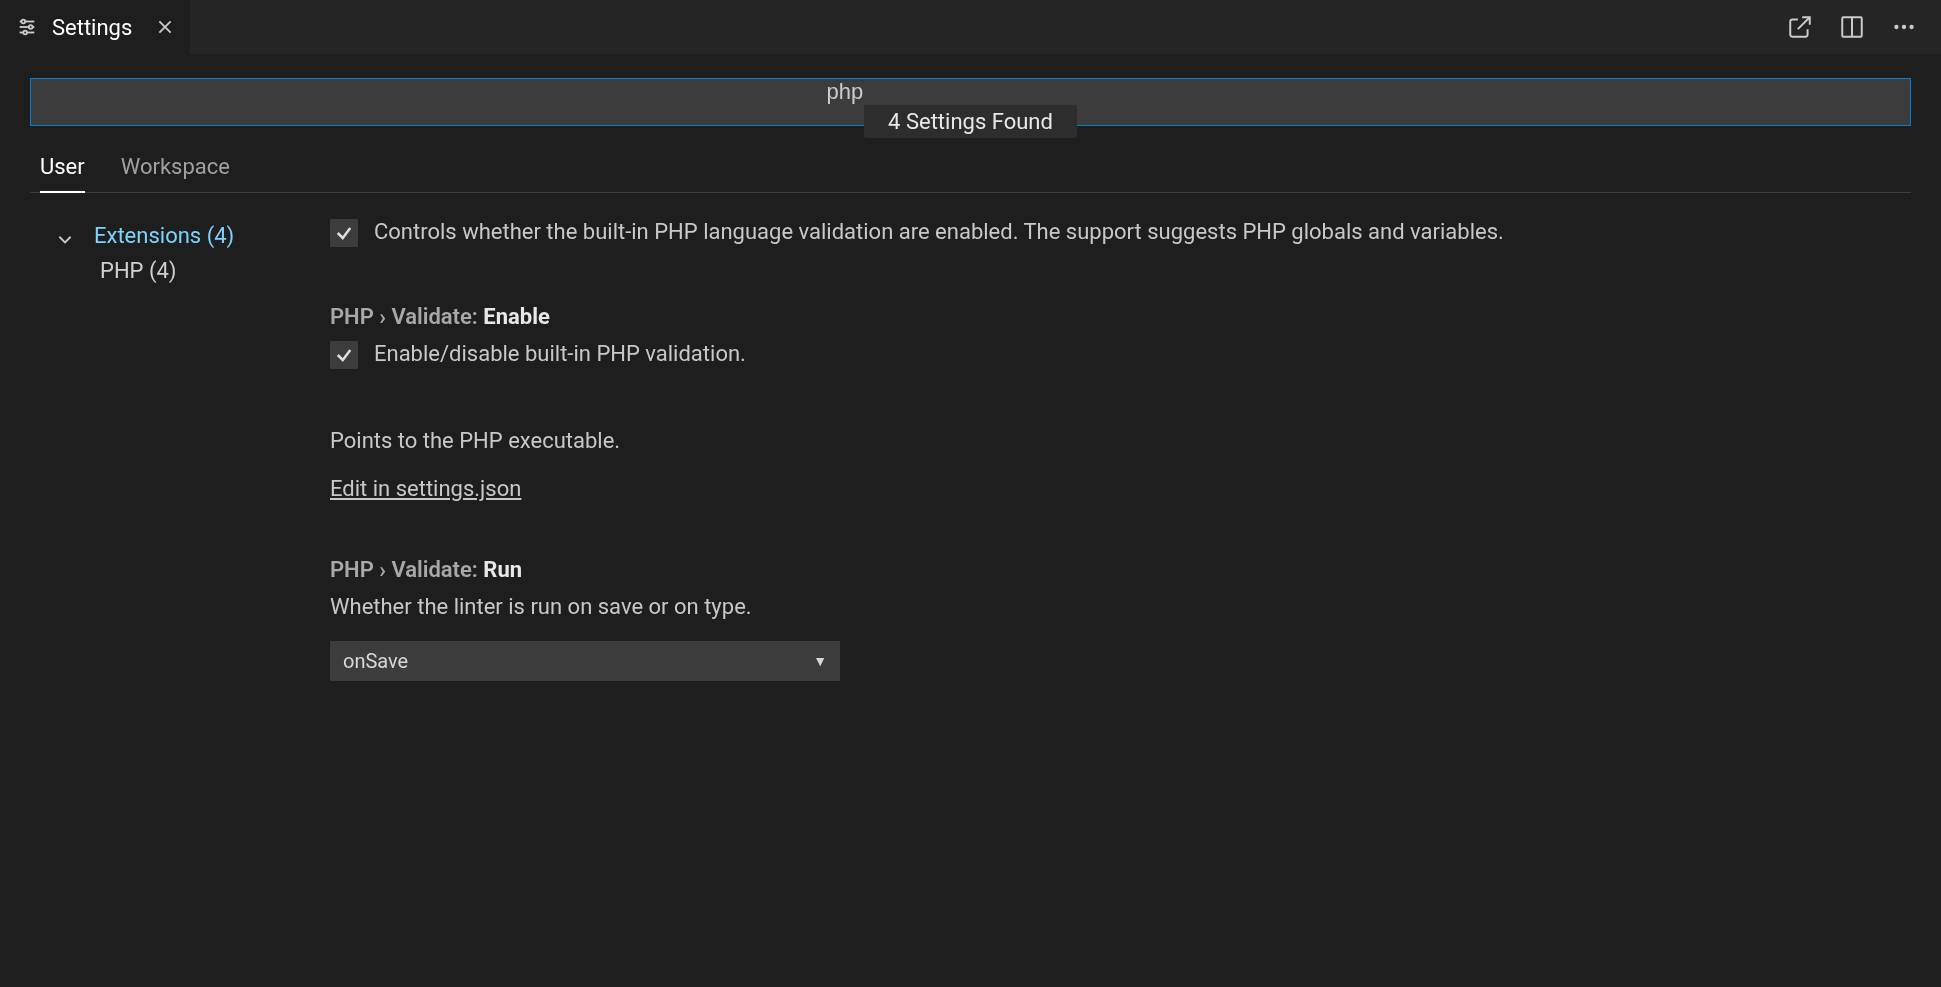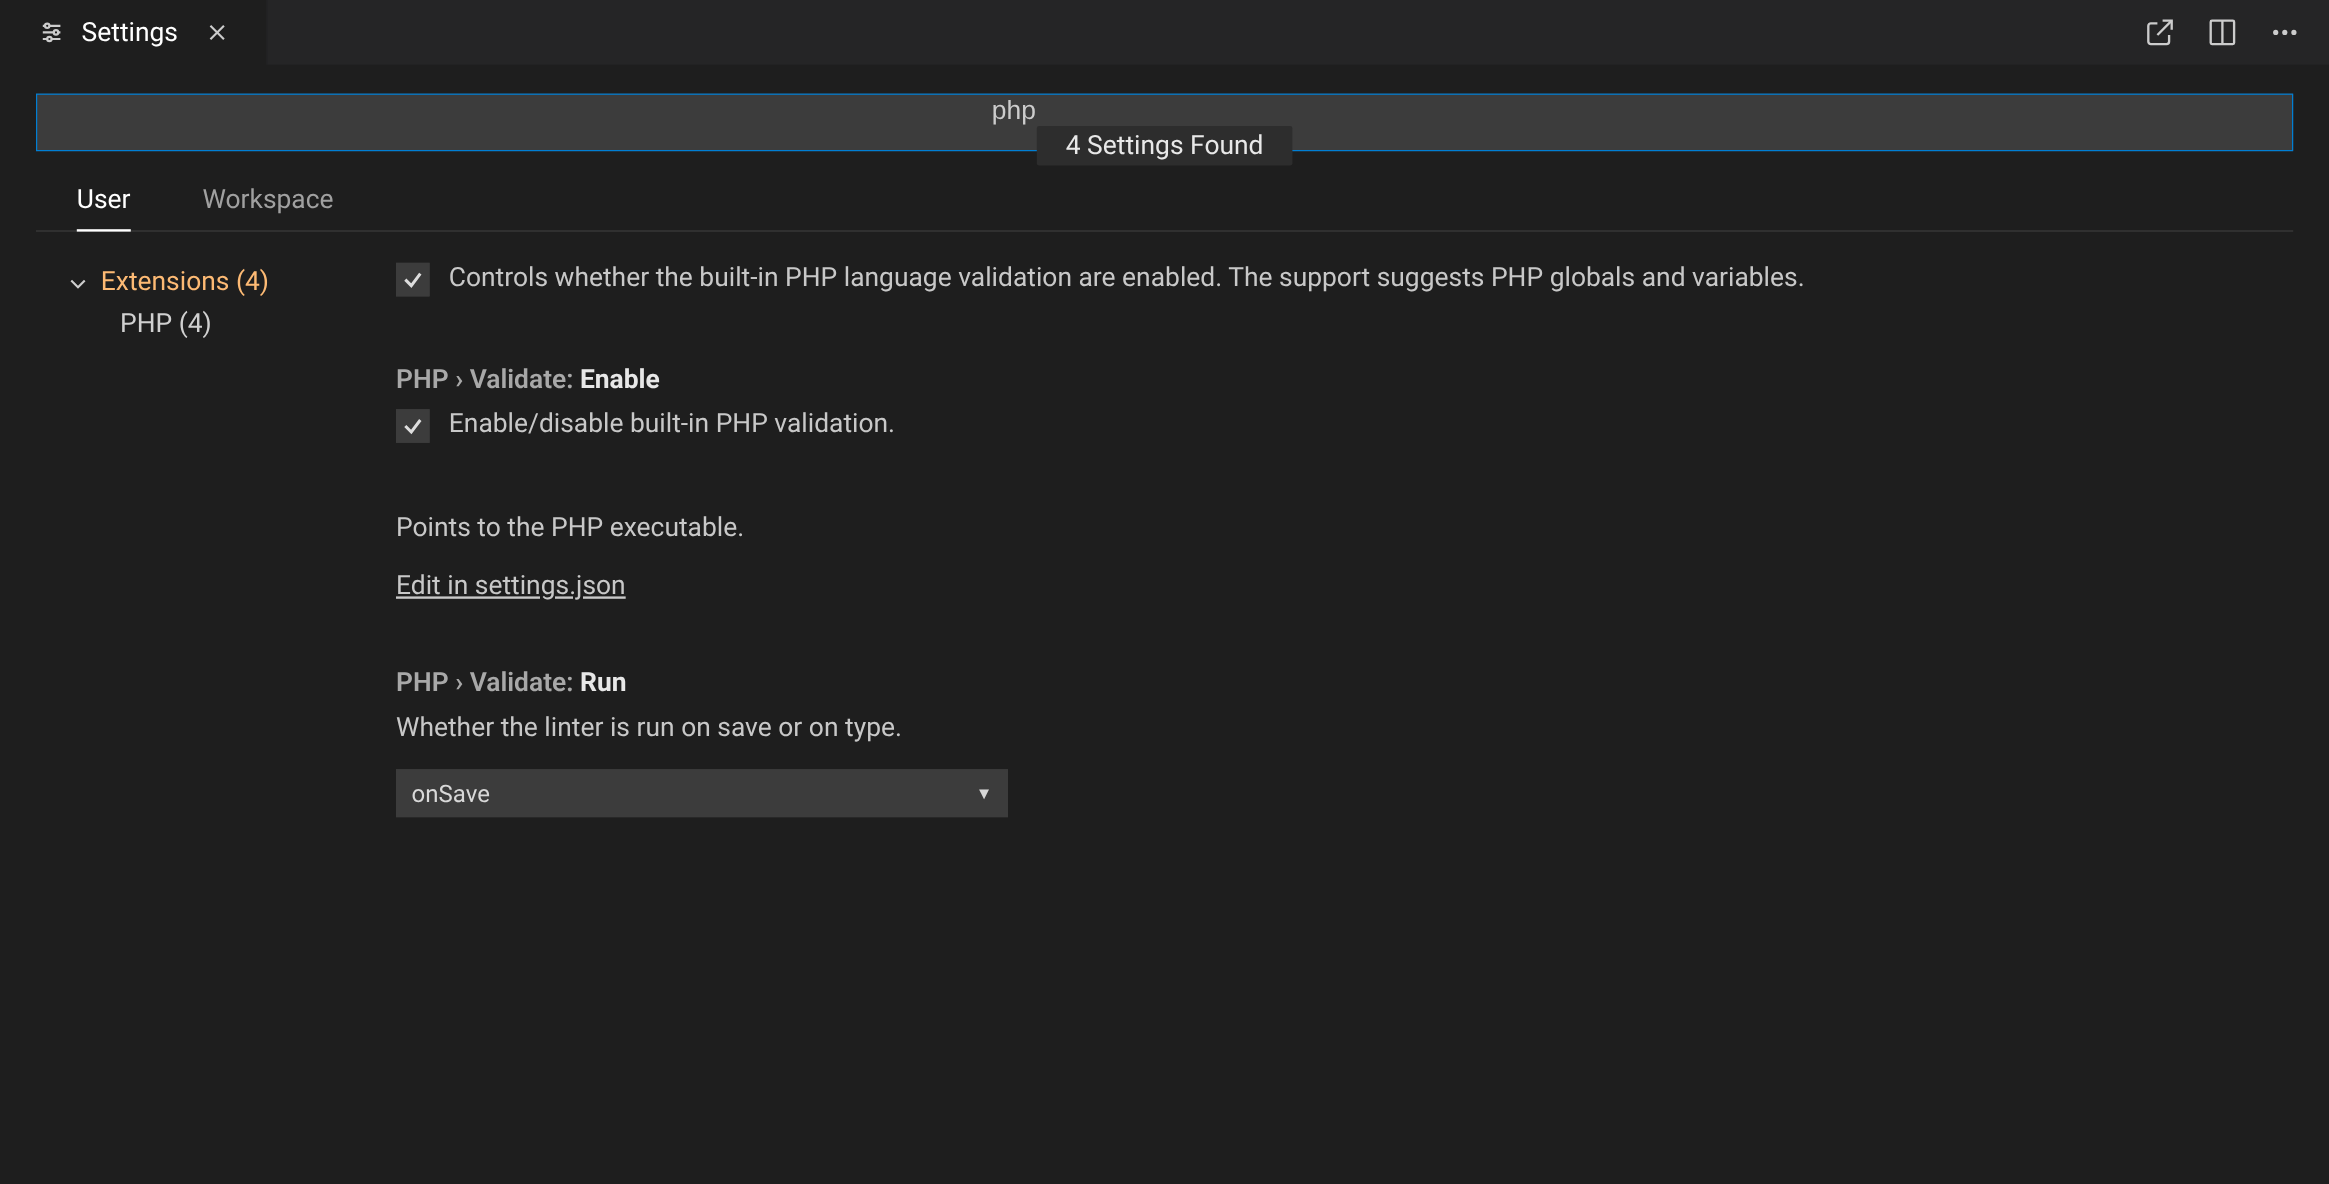--- a/index.html
+++ b/index.html
@@ -19,21 +19,21 @@
     display: flex;
     align-items: stretch;
     background: #252526;
     height: 54px;
   }
   .tab {
     display: flex;
     align-items: center;
     gap: 14px;
     background: #1e1e1e;
-    padding: 0 32px;
+    padding: 0 16px;
     border-right: 1px solid #252526;
     color: #ffffff;
     font-size: 22px;
   }
   .tab .icon { width: 22px; height: 22px; display:flex; align-items:center; justify-content:center; }
   .tab .close-icon { width:18px; height:18px; display:flex; align-items:center; justify-content:center; color:#cccccc; margin-left: 10px; }
   .tabbar-spacer { flex: 1; }
   .tabbar-actions { display:flex; align-items:center; gap: 26px; padding: 0 24px; }
   .tabbar-actions .act { width:26px; height:26px; display:flex; align-items:center; justify-content:center; color:#cccccc; }
 
@@ -73,43 +73,42 @@
     display:flex;
     gap: 36px;
     padding: 28px 10px 0 10px;
     border-bottom: 1px solid #3e3e3e;
   }
   .scope-tab {
     padding-bottom: 12px;
     font-size: 22px;
     color: #a0a0a0;
     cursor: pointer;
-    margin-left: 24px;
   }
   .scope-tab.active {
     color: #ffffff;
     border-bottom: 2px solid #ffffff;
     margin-bottom: -1px;
   }
 
   
   .body-split { flex:1; display:flex; margin-top: 24px; }
 
   
   .tree {
     width: 300px;
     padding-left: 26px;
     font-size: 22px;
   }
   .tree-row {
     display:flex;
-    align-items:center;
-    gap: 10px;
+    align-items:flex-end;
+    gap: 20px;
     padding: 6px 0;
-    color: #fdba74;
+    color: #7dd3fc;
     cursor:pointer;
   }
   .tree-row .chev { width:18px; height:18px; display:flex; align-items:center; justify-content:center; }
   .tree-child { padding: 4px 0 4px 44px; color:#d0d0d0; cursor:pointer; }
 
   
   .settings-list { flex:1; padding-right: 40px; }
   .setting { margin-bottom: 56px; }
   .setting-title { font-size: 22px; color:#a8a8a8; font-weight:600; margin-bottom: 10px; }
   .setting-title .strong { color:#e8e8e8; font-weight:700; }

